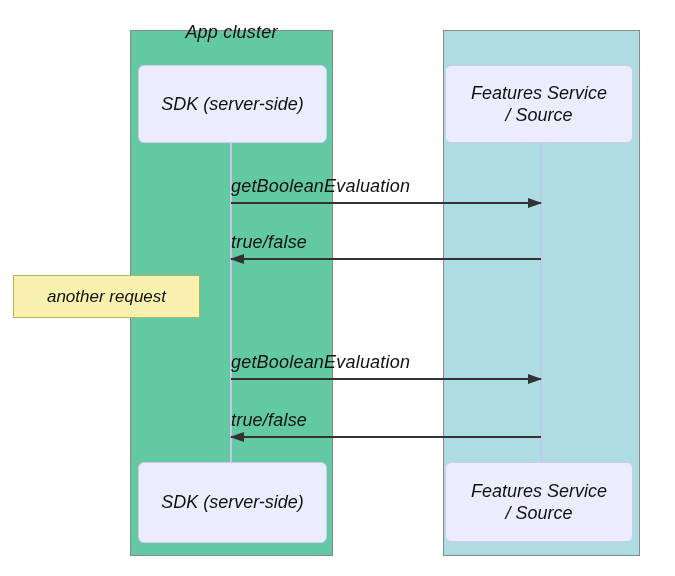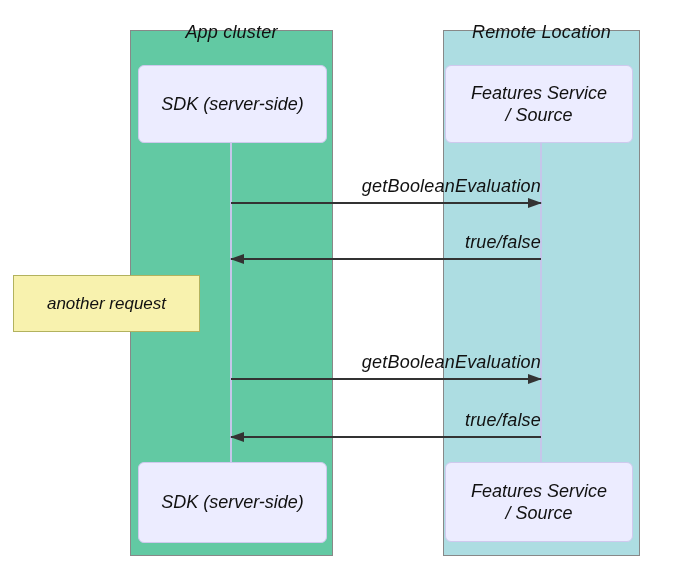--- a/index.html
+++ b/index.html
@@ -39,54 +39,53 @@
   .actor{
     position:absolute;background:var(--actor-bg);border:1px solid var(--actor-border);
     border-radius:6px;display:flex;align-items:center;justify-content:center;
     text-align:center;font-size:18px;line-height:1.25;white-space:pre-line;z-index:3;
   }
   .actor.tl{left:138px;top:65px;width:189px;height:78px;}
   .actor.tr{left:445px;top:65px;width:188px;height:78px;}
   .actor.bl{left:138px;top:462px;width:189px;height:81px;}
   .actor.br{left:445px;top:462px;width:188px;height:80px;}
   .msg-label{
-    position:absolute;left:231px;width:310px;height:22px;text-align:right;
+    position:absolute;left:231px;width:310px;height:22px;text-align:left;
     font-size:18px;line-height:22px;letter-spacing:.2px;z-index:4;
   }
   .msg-label.m1{top:175px;}
   .msg-label.m2{top:231px;}
   .msg-label.m3{top:351px;}
   .msg-label.m4{top:409px;}
   .arrow{
     position:absolute;left:231px;width:310px;height:2px;background:var(--arrow);z-index:3;
   }
   .arrow.a1{top:202px;}
   .arrow.a2{top:258px;}
   .arrow.a3{top:378px;}
   .arrow.a4{top:436px;}
   .head{position:absolute;width:0;height:0;top:-4px;}
   .head-right{right:-1px;border-left:14px solid var(--arrow);border-top:5px solid transparent;border-bottom:5px solid transparent;}
   .head-left{left:-1px;border-right:14px solid var(--arrow);border-top:5px solid transparent;border-bottom:5px solid transparent;}
   .note{
-    position:absolute;left:13px;top:275px;width:187px;height:57px;
+    position:absolute;left:13px;top:275px;width:187px;height:43px;
     background:var(--note-bg);border:1px solid var(--note-border);
     display:flex;align-items:center;justify-content:center;
     font-size:17px;z-index:4;
   }
 </style>
 </head>
 <body>
 
 <div class="canvas">
 
   <div class="group group-left"></div>
   <div class="group group-right"></div>
 
   <div class="group-label label-left">App cluster</div>
-  <div class="group-label label-right">Remote Location</div>
 
   <div class="lifeline lifeline-left"></div>
   <div class="lifeline lifeline-right"></div>
 
   <div class="actor tl">SDK (server-side)</div>
   <div class="actor tr">Features Service
 / Source</div>
   <div class="actor bl">SDK (server-side)</div>
   <div class="actor br">Features Service
 / Source</div>

